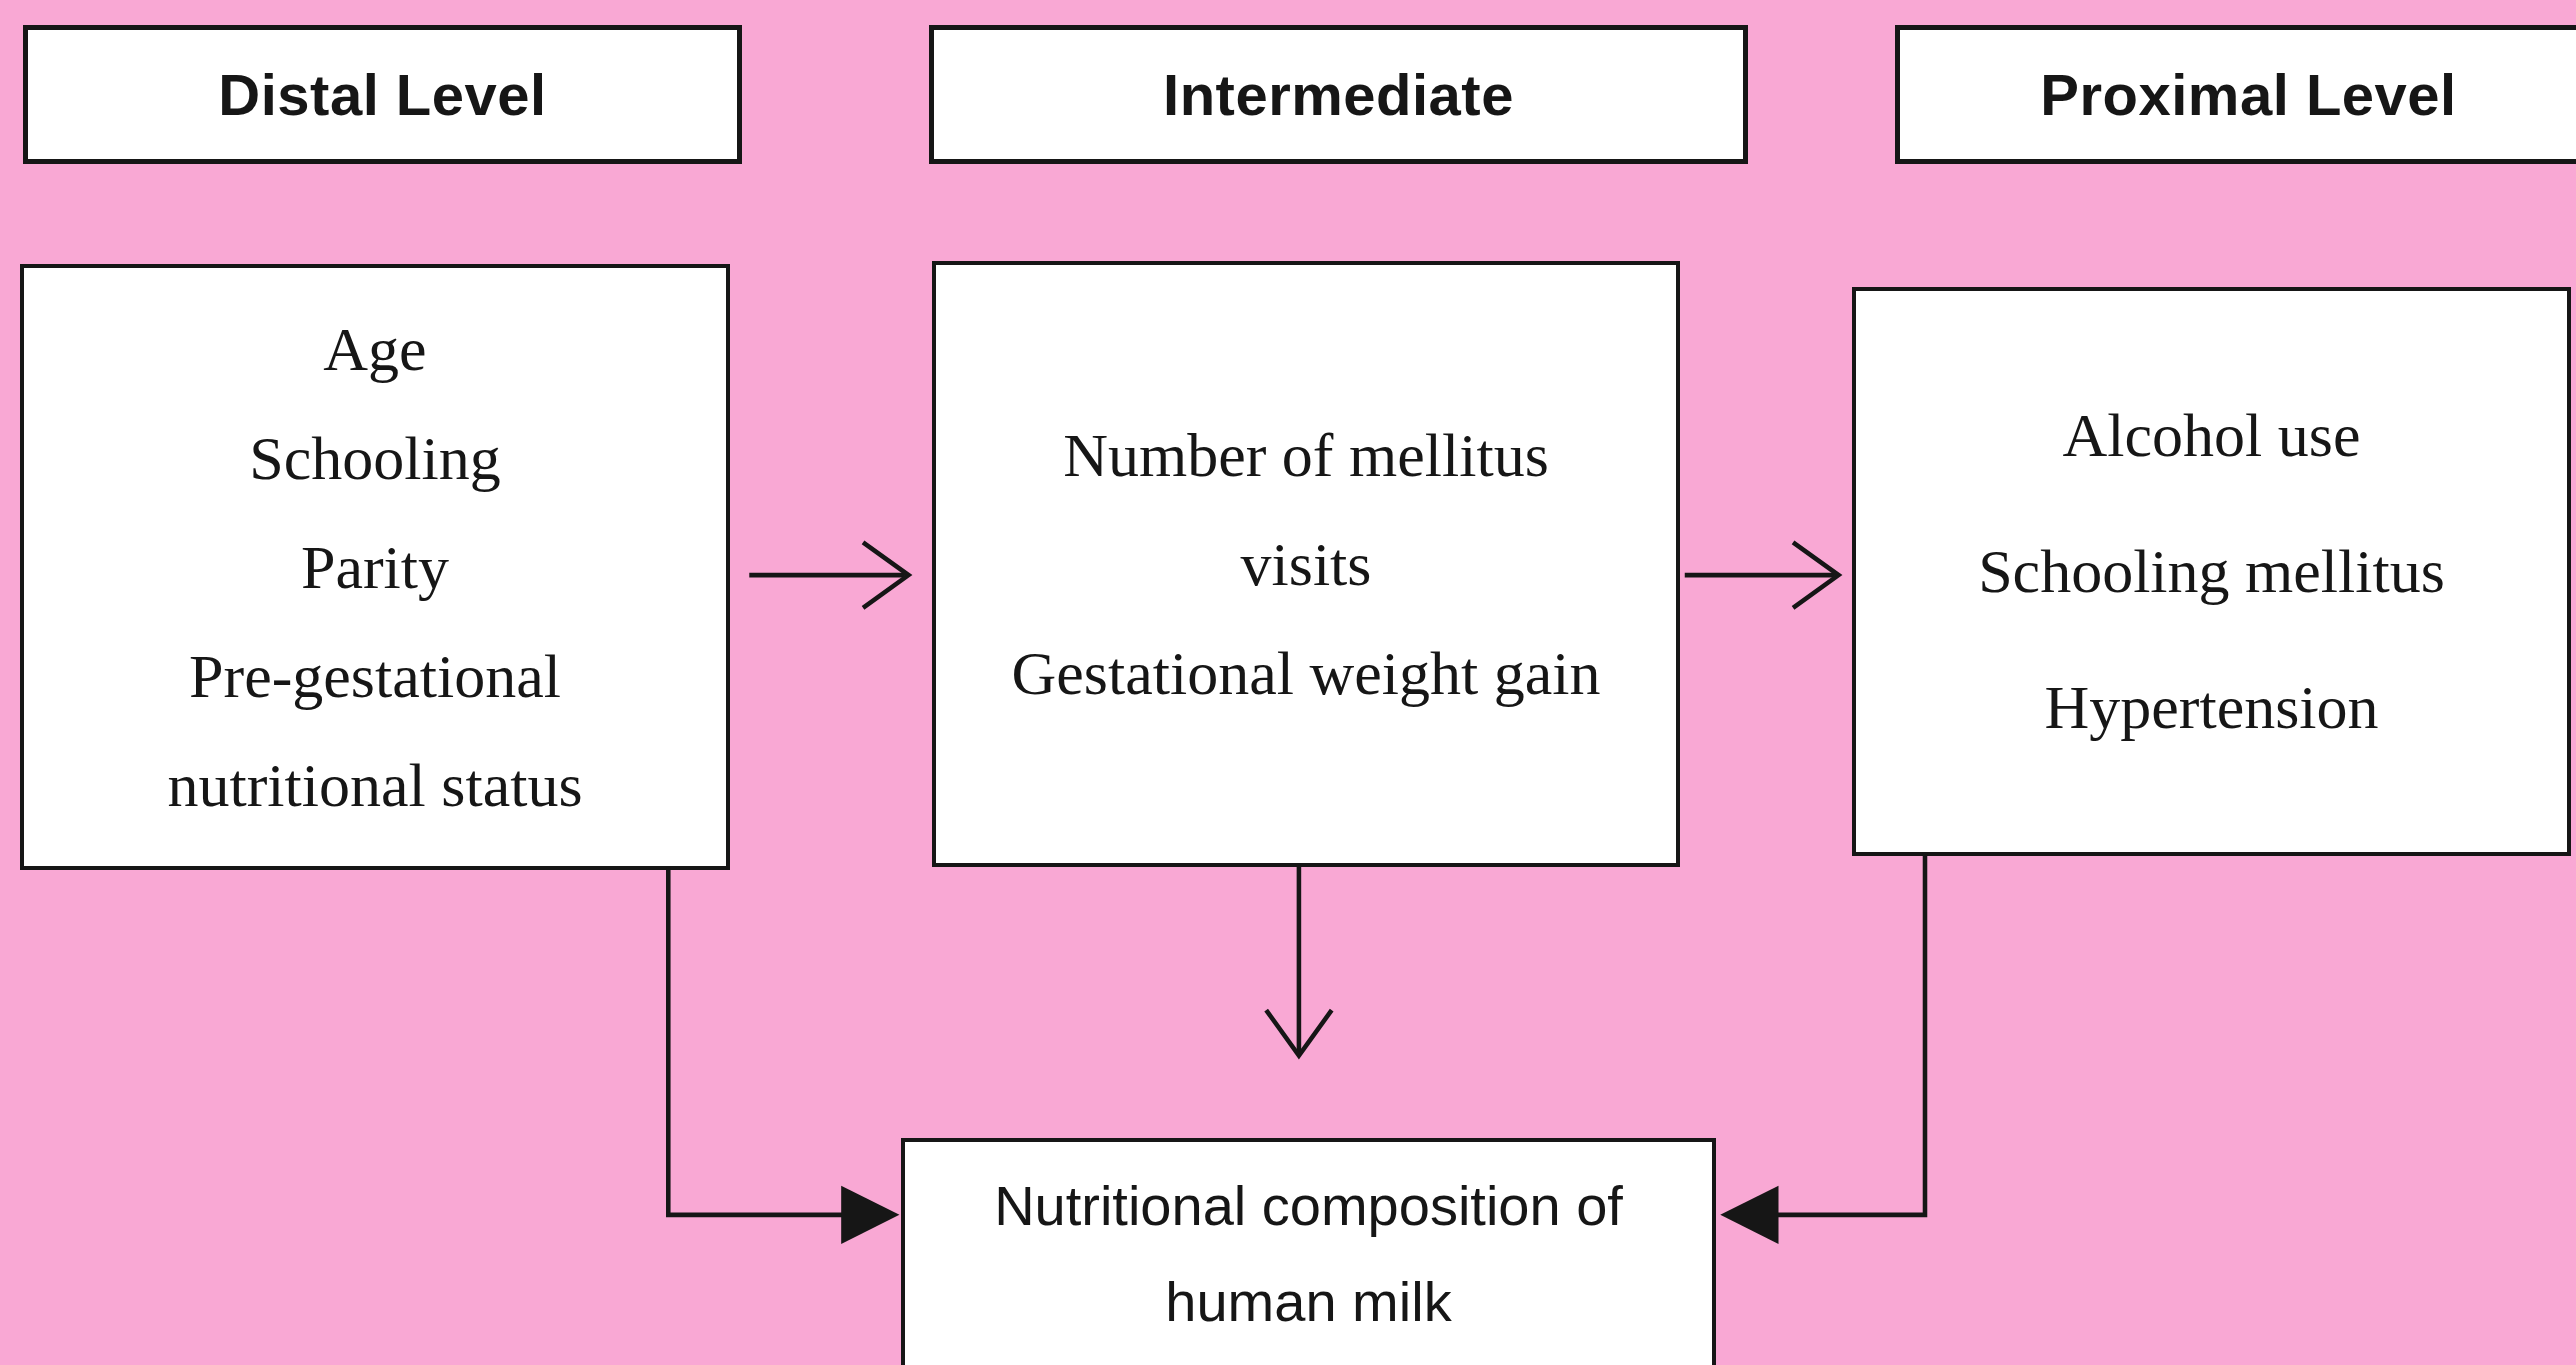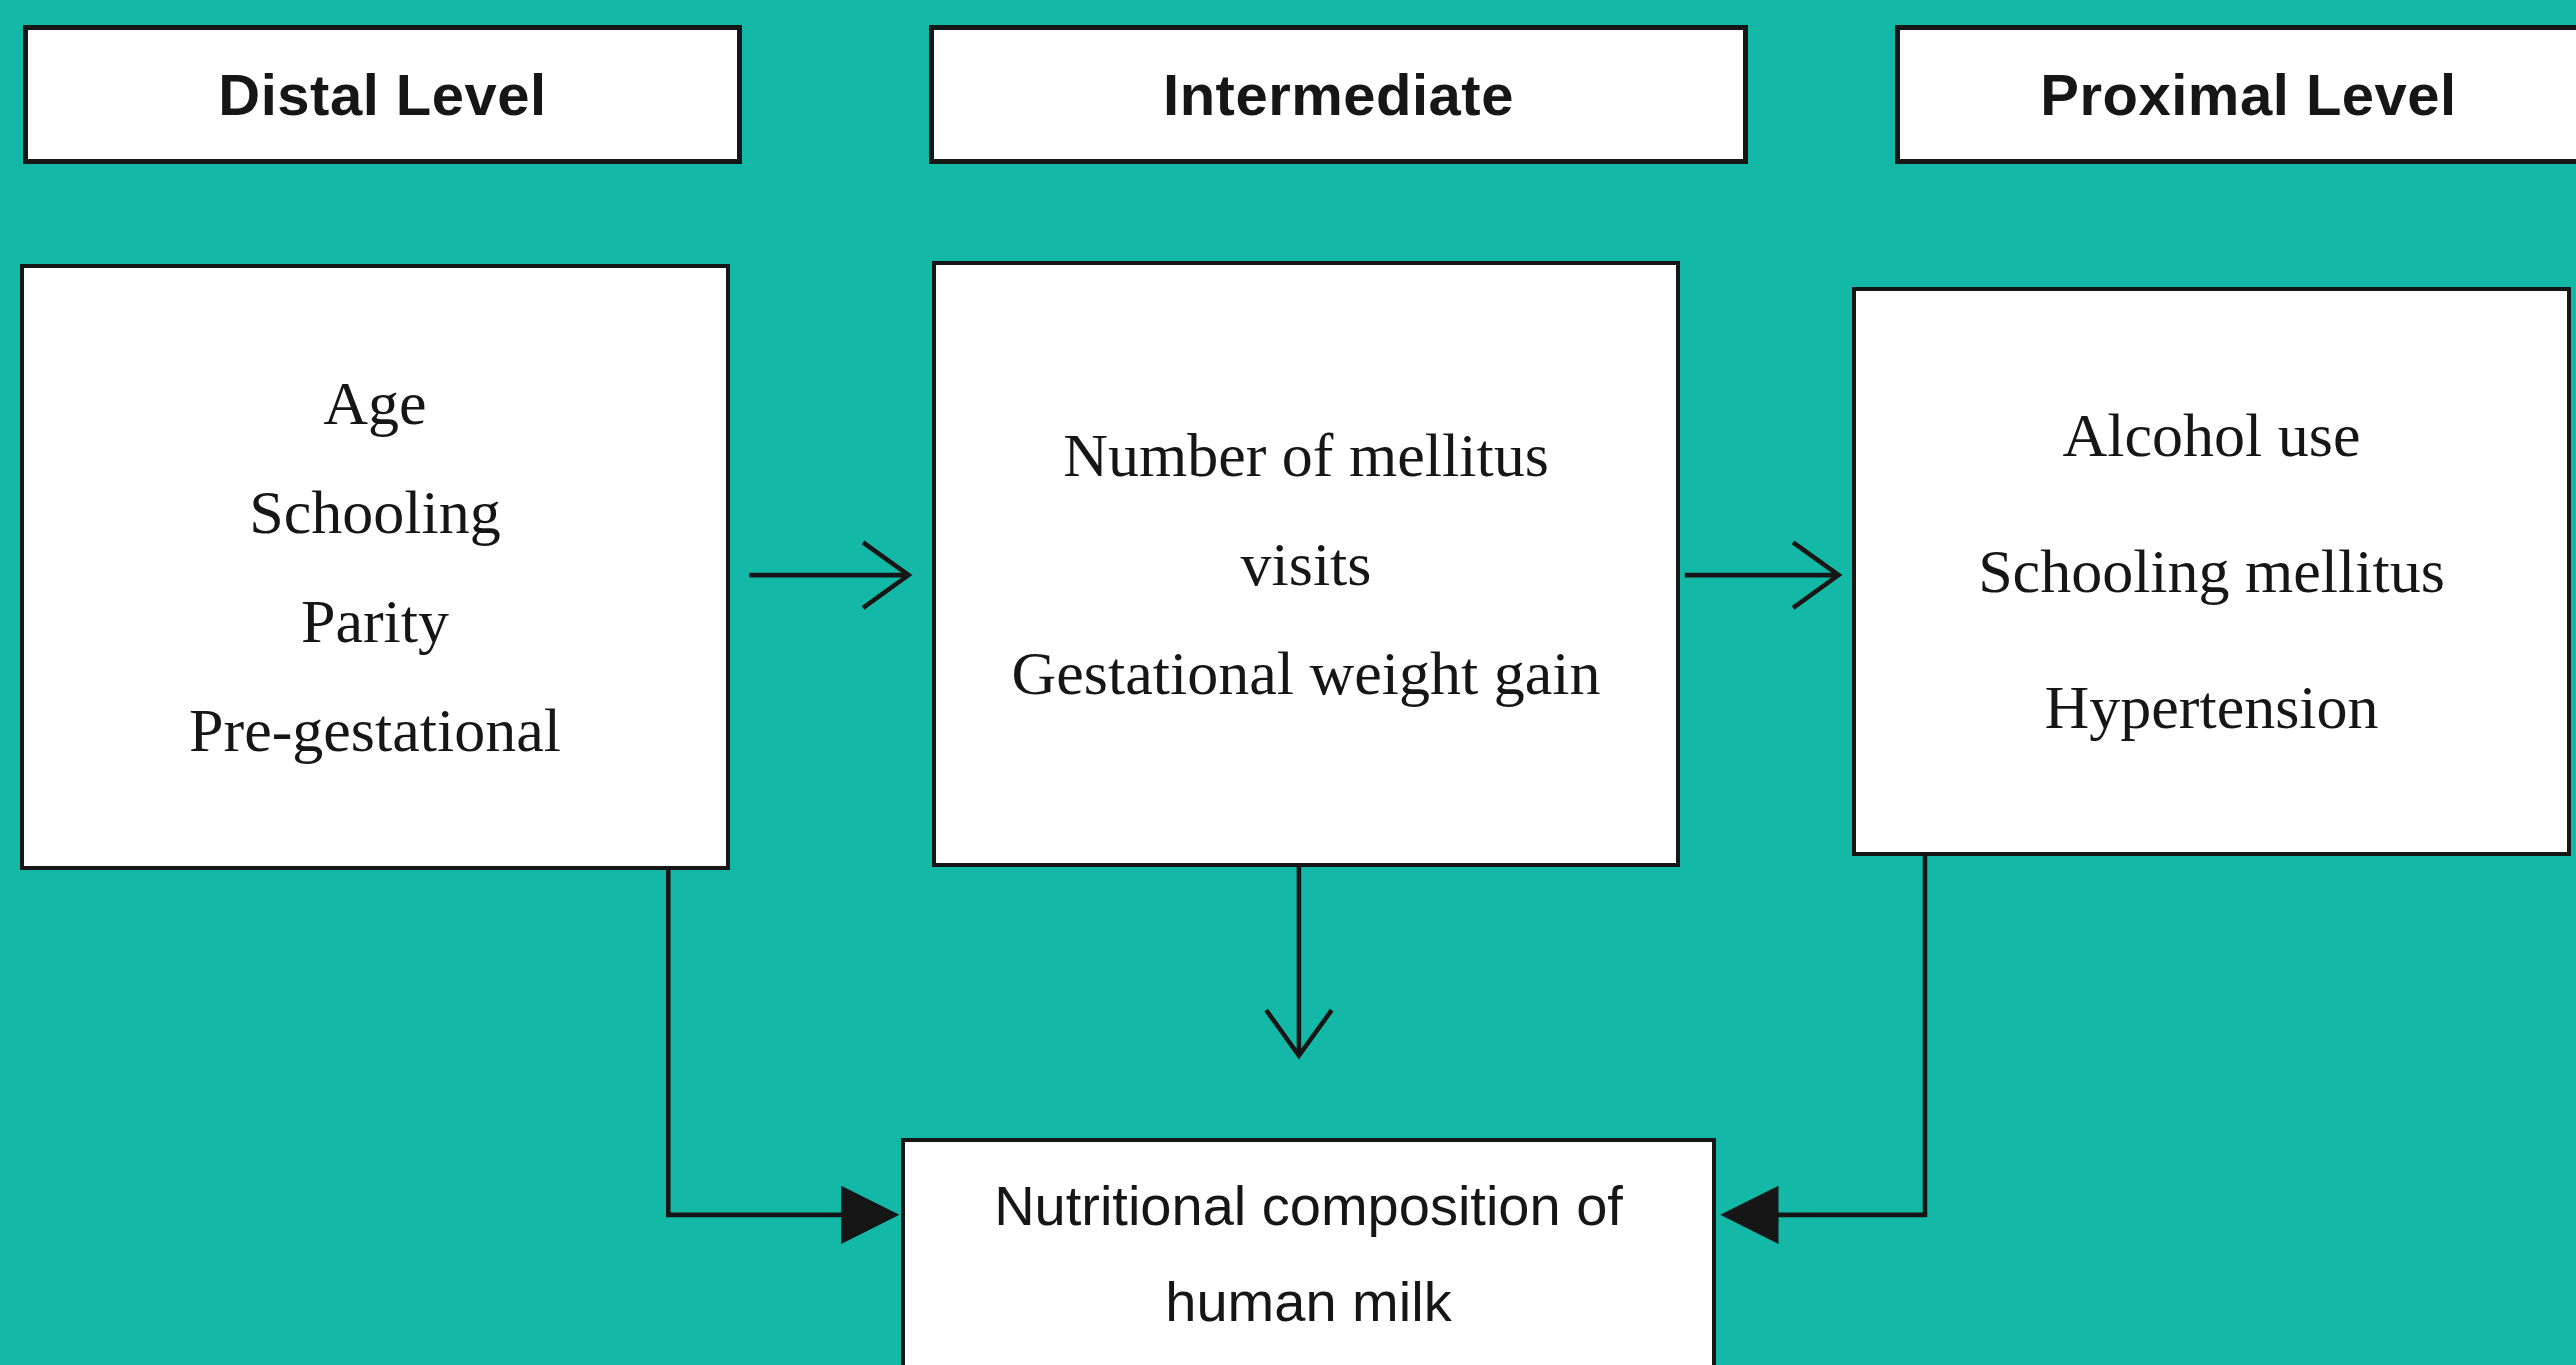--- a/index.html
+++ b/index.html
@@ -4,21 +4,21 @@
 <style>
   html, body {
     margin: 0;
     padding: 0;
     background: #ffffff;
   }
   .canvas {
     position: relative;
     width: 2576px;
     height: 1365px;
-    background: #14b8a6;
+    background: #f9a8d4;
     font-family: "Liberation Sans", sans-serif;
     color: #161616;
     overflow: hidden;
   }
   .box {
     position: absolute;
     box-sizing: border-box;
     background: #ffffff;
     border: 4.6px solid #161616;
     display: flex;
@@ -87,20 +87,21 @@
   </div>
   <div class="box header-box pos-header-proximal">
     <span class="line">Proximal Level</span>
   </div>
 
   <div class="box level-box pos-box-distal">
     <span class="line">Age</span>
     <span class="line">Schooling</span>
     <span class="line">Parity</span>
     <span class="line">Pre-gestational</span>
+    <span class="line">nutritional status</span>
   </div>
 
   <div class="box level-box pos-box-intermediate">
     <span class="line">Number of mellitus</span>
     <span class="line">visits</span>
     <span class="line">Gestational weight gain</span>
   </div>
 
   <div class="box level-box pos-box-proximal">
     <span class="line">Alcohol use</span>

